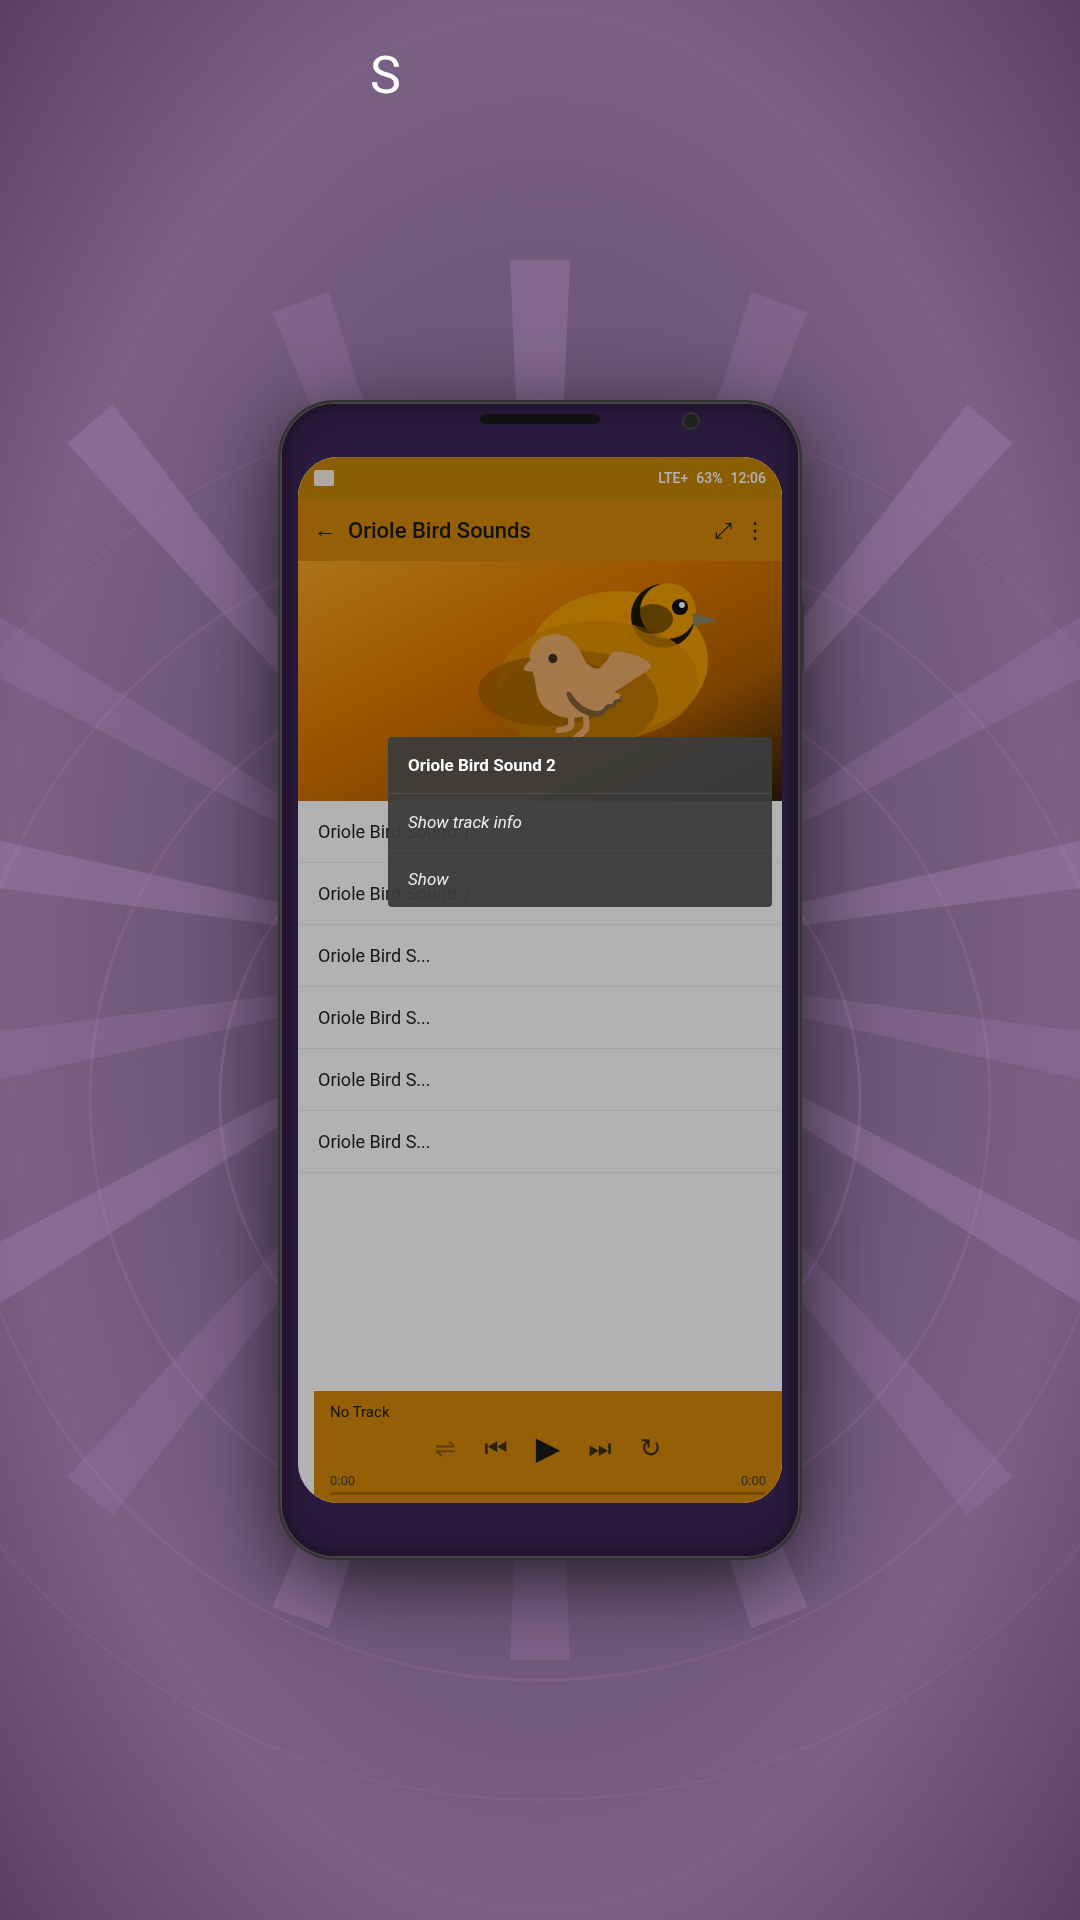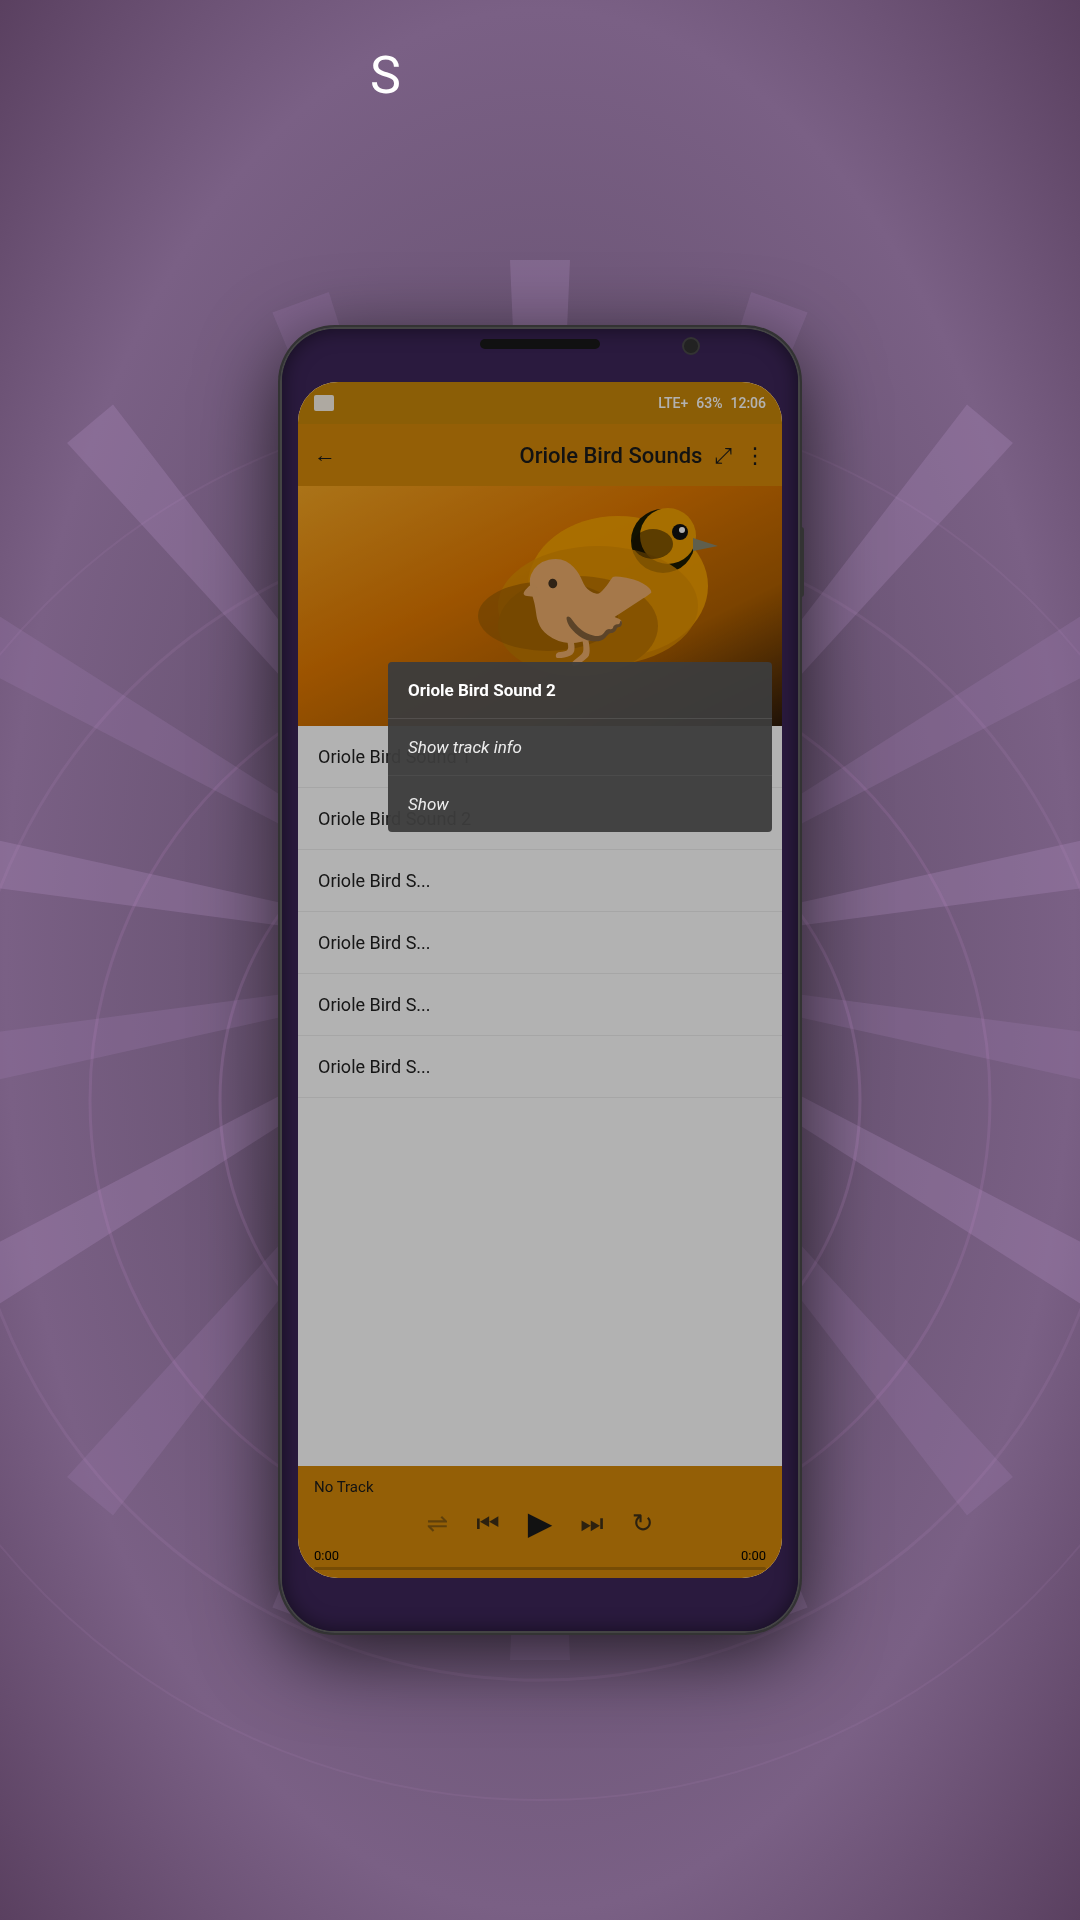--- a/index.html
+++ b/index.html
@@ -41,21 +41,21 @@
       color: white;
       font-size: 52px;
       font-weight: 400;
       z-index: 2;
     }
 
     .phone-container {
       position: relative;
       z-index: 10;
       width: 520px;
-      height: 1306px;
+      height: 1156px;
       margin-top: 40px;
     }
 
     .phone-shell {
       position: absolute;
       top: 0; left: 0;
       width: 100%; height: 100%;
       background: #1a1a2e;
       border-radius: 55px;
       box-shadow: 
@@ -157,21 +157,21 @@
       align-items: center;
       padding: 0 16px;
       gap: 12px;
     }
 
     .app-bar-title {
       color: #1a1a1a;
       font-size: 22px;
       font-weight: 500;
       flex: 1;
-      text-align: right;
+      text-align: left;
     }
 
     .app-bar-icon {
       color: #1a1a1a;
       font-size: 22px;
       cursor: pointer;
     }
 
     
     .bird-image {
@@ -242,21 +242,21 @@
     }
 
     .context-menu-item:last-child {
       border-bottom: none;
     }
 
     
     .player-bar {
       position: absolute;
       bottom: 0;
-      left: 0; right: 0;
+      left: 16px; right: 0;
       background: #d4890a;
       padding: 12px 16px 8px;
     }
 
     .no-track {
       color: #1a1a1a;
       font-size: 15px;
       margin-bottom: 8px;
     }
 
@@ -281,21 +281,21 @@
 
     .play-btn {
       color: #1a1a1a;
       font-size: 32px;
       cursor: pointer;
     }
 
     .time-row {
       display: flex;
       justify-content: space-between;
-      color: #000000;
+      color: #404040;
       font-size: 13px;
       margin-bottom: 4px;
       gap: 8px;
     }
 
     .progress-bar {
       height: 3px;
       background: rgba(0,0,0,0.2);
       border-radius: 2px;
     }

